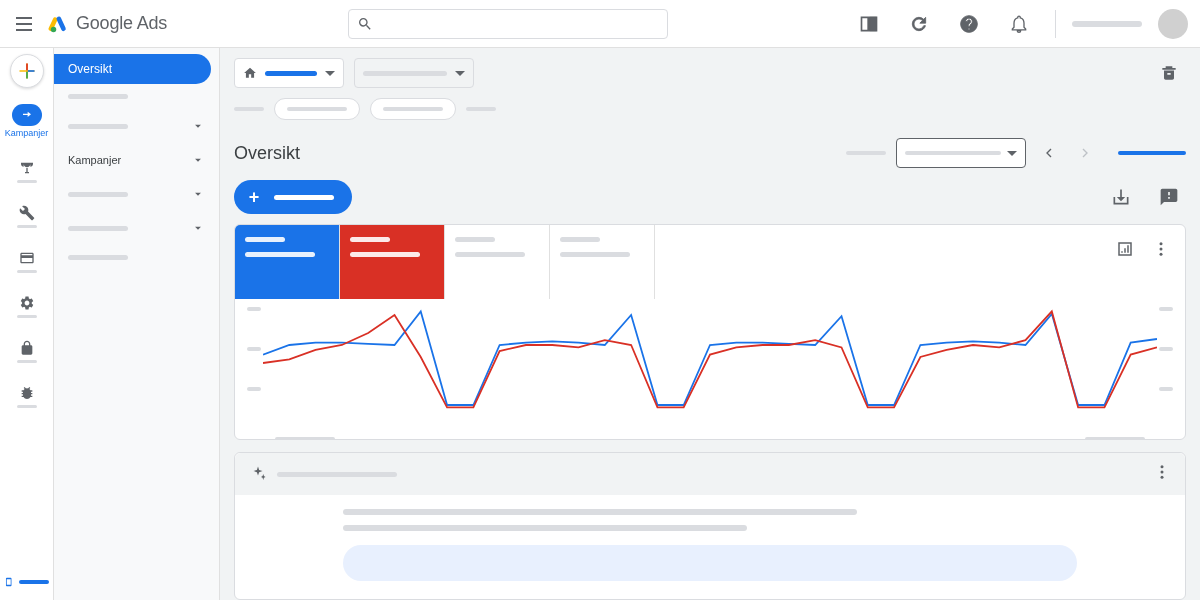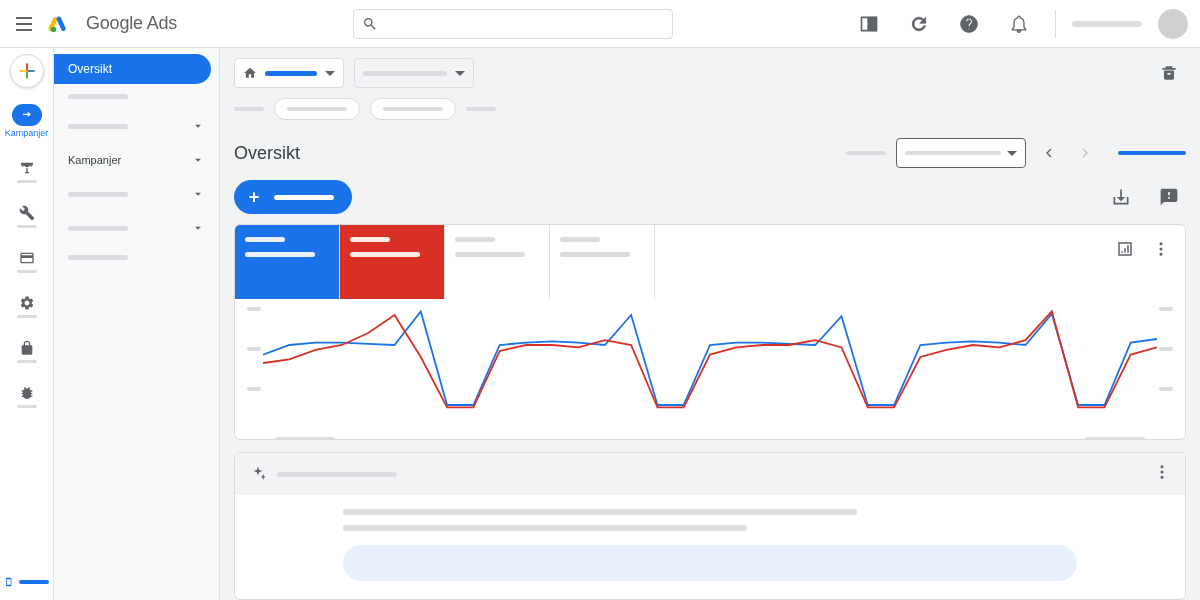--- a/index.html
+++ b/index.html
@@ -2,21 +2,21 @@
 <html><head>
 <meta charset="utf-8">
 <style>
 * { box-sizing: border-box; margin: 0; padding: 0; font-family: Arial, sans-serif; }
 body { background: #f1f3f4; width: 1200px; height: 600px; overflow: hidden; }
 
 
 .header { height: 48px; background: #fff; display: flex; align-items: center; padding: 0 12px; border-bottom: 1px solid #e0e0e0; }
 .menu-icon { width: 24px; height: 24px; cursor: pointer; display: flex; flex-direction: column; justify-content: center; gap: 4px; padding: 0 4px; }
 .menu-icon span { height: 2px; background: #5f6368; }
-.logo { display: flex; align-items: center; margin-left: 12px; gap: 16px; }
+.logo { display: flex; align-items: center; margin-left: 12px; gap: 6px; }
 .logo-mark { width: 22px; height: 22px; }
 .logo-text { font-size: 18px; color: #5f6368; letter-spacing: -0.2px; }
 .logo-text b { color: #5f6368; font-weight: 500; }
 .search-wrap { flex: 1; display: flex; justify-content: center; }
 .search { width: 320px; height: 30px; border: 1px solid #dadce0; border-radius: 4px; display: flex; align-items: center; padding: 0 8px; background: #fff; }
 .search svg { width: 16px; height: 16px; fill: #5f6368; }
 .header-actions { display: flex; align-items: center; gap: 10px; }
 .header-actions .icn { width: 40px; height: 40px; display: flex; align-items: center; justify-content: center; cursor: pointer; border-radius: 50%; }
 .header-actions svg { width: 20px; height: 20px; fill: #5f6368; stroke: #5f6368; }
 .divider-v { width: 1px; height: 28px; background: #dadce0; margin: 0 6px; }

